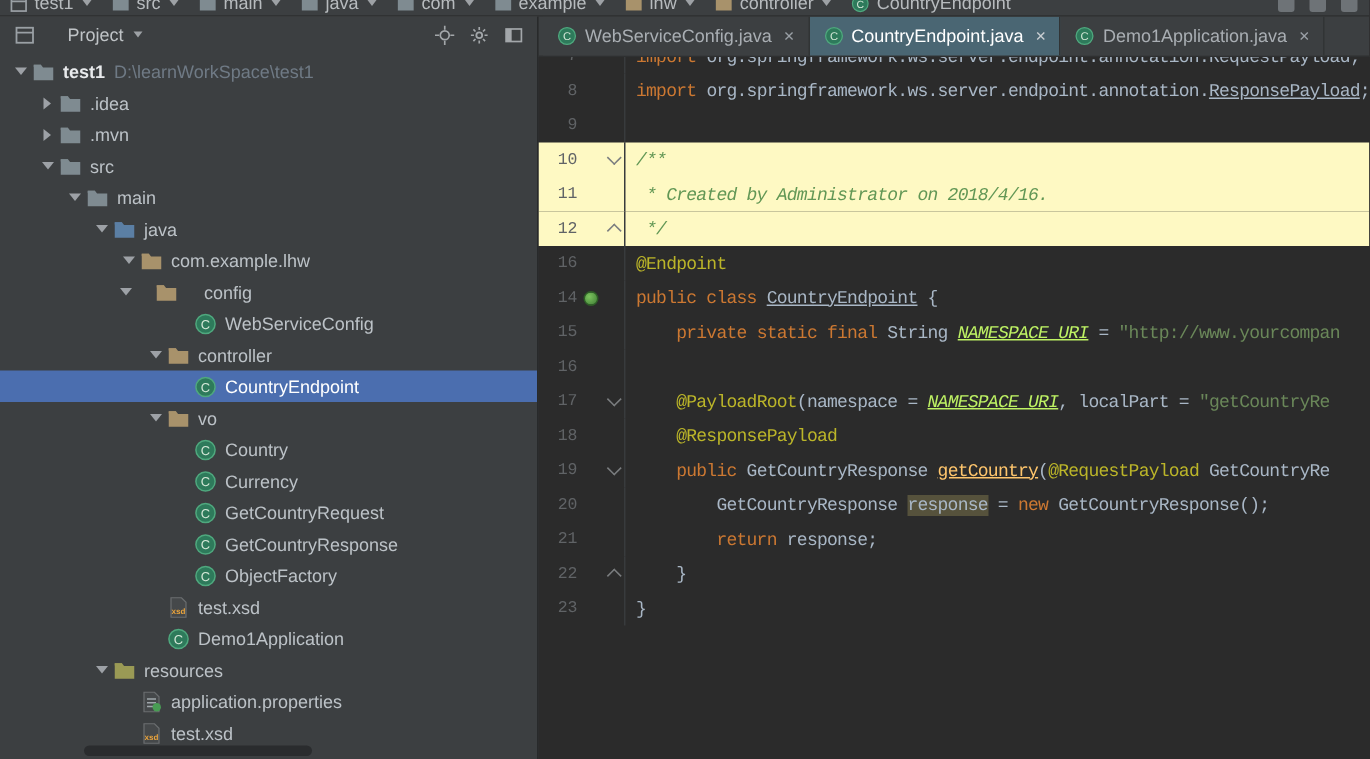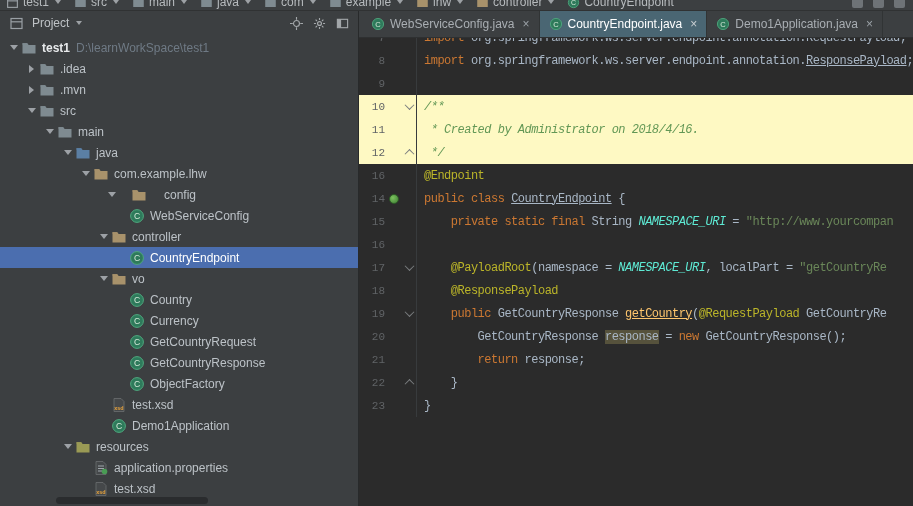--- a/index.html
+++ b/index.html
@@ -16,21 +16,21 @@
   .nav-right{position:absolute;bottom:-2px;right:8px;display:flex;gap:10px;align-items:center;height:20px;}
   .tb-ico{width:11px;height:11px;border-radius:2px;background:#6E7377;}
 
   .main{flex:1;display:flex;min-height:0;}
 
   
   .project-panel{width:358px;flex:none;background:#3C3F41;border-right:1px solid #282A2B;display:flex;flex-direction:column;position:relative;}
   .panel-header{height:24px;flex:none;display:flex;align-items:center;padding:0 8px 0 10px;color:#BFC3C6;font-size:12px;gap:5px;}
   .ph-icon{width:13px;height:13px;}
   .ph-icon svg{width:100%;height:100%;display:block;}
-  .ph-title{margin-left:4px;}
+  .ph-title{margin-left:17px;}
   .ph-spacer{flex:1;}
   .ph-btn{width:16px;height:16px;display:flex;align-items:center;justify-content:center;opacity:.9;}
   .ph-btn svg{width:13px;height:13px;display:block;}
   .tree{flex:1;overflow:hidden;font-size:12px;padding-top:2px;}
   .tree-row{height:21px;display:flex;align-items:center;white-space:nowrap;color:#BCC2C7;cursor:default;}
   .tree-row.selected{background:#4B6EAF;color:#FFFFFF;}
   .chev{width:15px;height:21px;flex:none;display:flex;align-items:center;justify-content:center;}
   .chev.open::before{content:"";border-left:4px solid transparent;border-right:4px solid transparent;border-top:5px solid #9DA1A6;}
   .chev.closed::before{content:"";border-top:4px solid transparent;border-bottom:4px solid transparent;border-left:5px solid #9DA1A6;}
   .ticon{width:16px;height:16px;flex:none;margin-right:5px;}
@@ -62,21 +62,21 @@
   .bean{width:10px;height:10px;border-radius:50%;background:radial-gradient(circle at 35% 35%,#7CC45E,#3F7D35);border:1px solid #2E5D27;box-sizing:border-box;}
   .fold{width:6px;height:6px;border-right:1.6px solid #7A7D7F;border-bottom:1.6px solid #7A7D7F;}
   .fold.down{transform:rotate(45deg) translate(-1px,-1px);}
   .fold.up{transform:rotate(-135deg) translate(-1px,-1px);}
   .code{padding-left:7px;white-space:pre;}
   .seg.pl{color:#A9B7C6;}
   .seg.kw{color:#CC7832;}
   .seg.ann{color:#BBB529;}
   .seg.str{color:#6A8759;}
   .seg.cmt{color:#629755;font-style:italic;}
-  .seg.cst{color:#5eead4;font-style:italic;}
+  .seg.cst{color:#bef264;font-style:italic;text-decoration:underline;}
   .seg.und{color:#A9B7C6;text-decoration:underline;}
   .seg.mth{color:#FFC66D;text-decoration:underline;}
   .seg.occ{color:#A9B7C6;background:#56523C;}
 </style>
 </head>
 <body>
 
 <div class="app">
 
   <div class="navbar">
@@ -277,21 +277,21 @@
           <div class="tree-row" style="padding-left: 78px;">
             <span class="chev open"></span>
             <span class="ticon">
               <svg viewBox="0 0 16 16">
                 <path d="M1.5 3.2h4.8l1.4 1.8h6.8v8.5H1.5z" fill="#A8926B"></path>
                 <path d="M1.5 3.2h4.8v1.4H1.5z" fill="#A8926B"></path>
               </svg>
             </span>
             <span class="tlabel">com.example.lhw</span>
           </div>
-          <div class="tree-row" style="padding-left: 104px; gap: 12px;">
+          <div class="tree-row" style="padding-left: 76px; gap: 12px;">
             <span class="chev open"></span>
             <span class="ticon">
               <svg viewBox="0 0 16 16">
                 <path d="M1.5 3.2h4.8l1.4 1.8h6.8v8.5H1.5z" fill="#A8926B"></path>
                 <path d="M1.5 3.2h4.8v1.4H1.5z" fill="#A8926B"></path>
               </svg>
             </span>
             <span class="tlabel">config</span>
           </div>
           <div class="tree-row" style="padding-left: 114px;">

